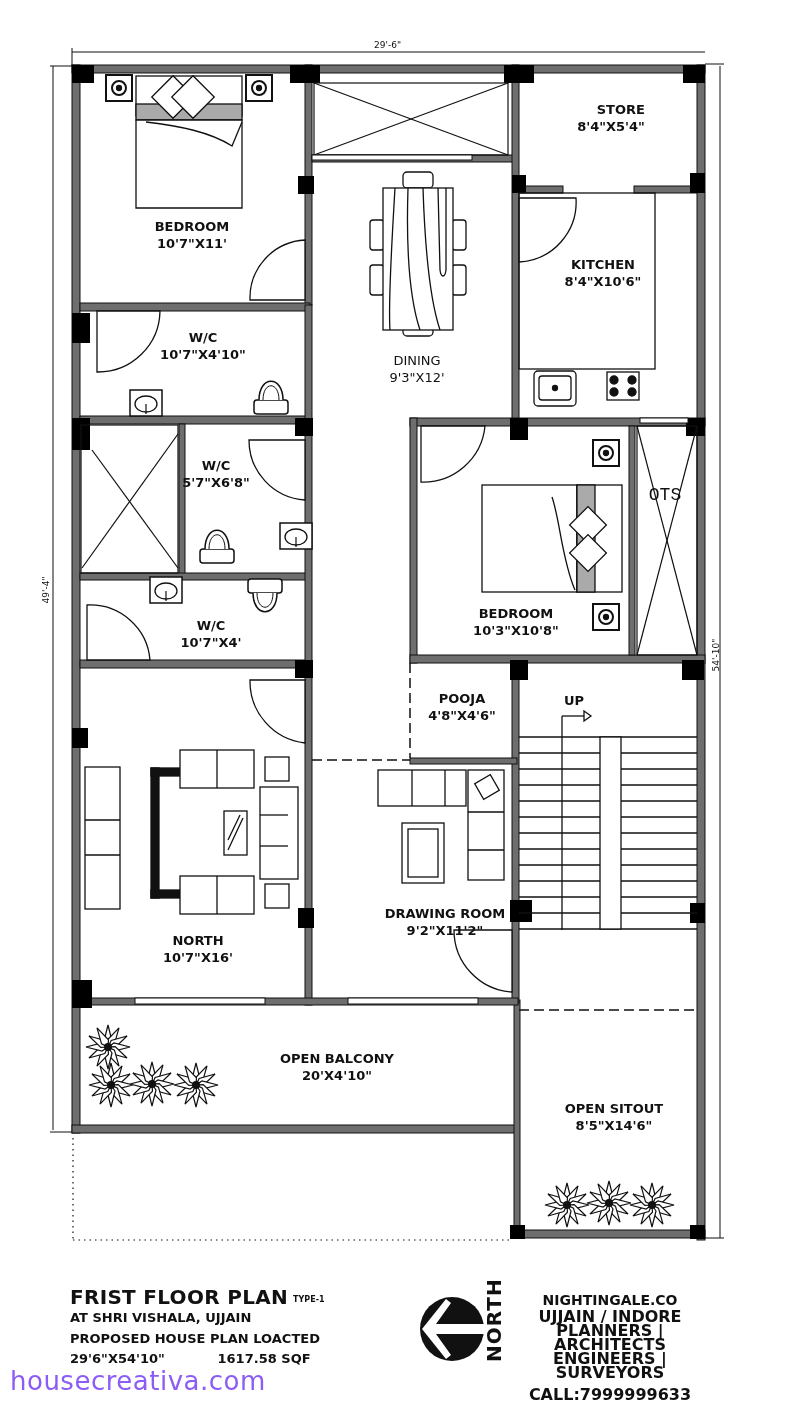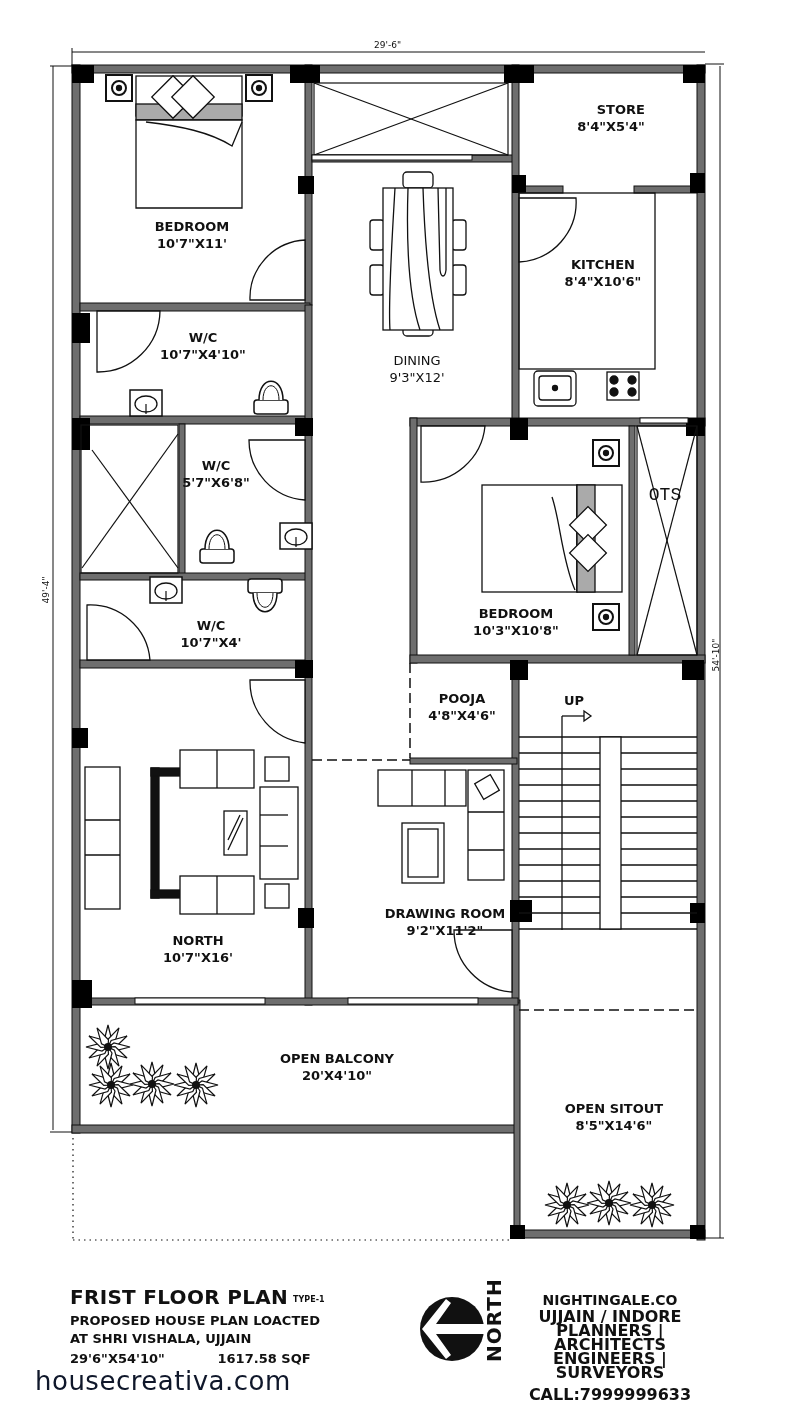--- a/index.html
+++ b/index.html
@@ -9,21 +9,21 @@
   .lbl .name, .lbl .dim { display:block; }
   .lbl.light { font-weight:normal; }
   .dimtxt { position:absolute; font-size:9px; color:#111; white-space:nowrap; }
   .vert { transform:rotate(-90deg); transform-origin:center; }
   .title-block { position:absolute; left:70px; top:1285px; color:#111; }
   .title-main { font-weight:bold; font-size:20px; letter-spacing:0.3px; }
   .title-type { font-size:8px; font-weight:bold; margin-left:0; vertical-align:middle; }
   .title-line { font-weight:bold; font-size:13px; line-height:18px; }
   .title-area { font-weight:bold; font-size:13px; margin-top:3px; }
   .title-area span { display:inline-block; }
-  .watermark { position:absolute; left:35px; top:1366px; font-size:26px; color:#0f172a; letter-spacing:0.5px; }
+  .watermark { position:absolute; left:10px; top:1366px; font-size:26px; color:#8b5cf6; letter-spacing:0.5px; }
   .firm { position:absolute; left:520px; top:1290px; width:180px; text-align:center; color:#111; font-weight:bold; }
   .firm .fname { font-size:14px; line-height:20px; }
   .firm .fline { font-size:16px; line-height:14px; }
   .north-text { position:absolute; left:482px; top:1310px; font-size:20px; font-weight:bold; letter-spacing:1px; transform:rotate(-90deg); transform-origin:left top; color:#111; }
 </style>
 </head>
 <body>
 
 <svg id="plan" viewBox="0 0 800 1422" xmlns="http://www.w3.org/2000/svg">
   <defs>
@@ -380,22 +380,22 @@
 <div class="lbl" style="left:614px; top:1100px;">
   <span class="name">OPEN SITOUT</span>
   <span class="dim">8'5"X14'6"</span>
 </div>
 
 <div class="title-block">
   <div>
     <span class="title-main">FRIST FLOOR PLAN</span>
     <span class="title-type">TYPE-1</span>
   </div>
+  <div class="title-line">AT  SHRI VISHALA, UJJAIN</div>
   <div class="title-line" style="margin-top:3px;">PROPOSED HOUSE PLAN LOACTED</div>
-  <div class="title-line">AT  SHRI VISHALA, UJJAIN</div>
   <div class="title-area">
     <span style="width:143px;">29'6"X54'10"</span>
     <span>1617.58 SQF</span>
   </div>
 </div>
 
 <div class="north-text" style="top:1362px;">NORTH</div>
 
 <div class="firm">
   <div class="fname">NIGHTINGALE.CO</div>

